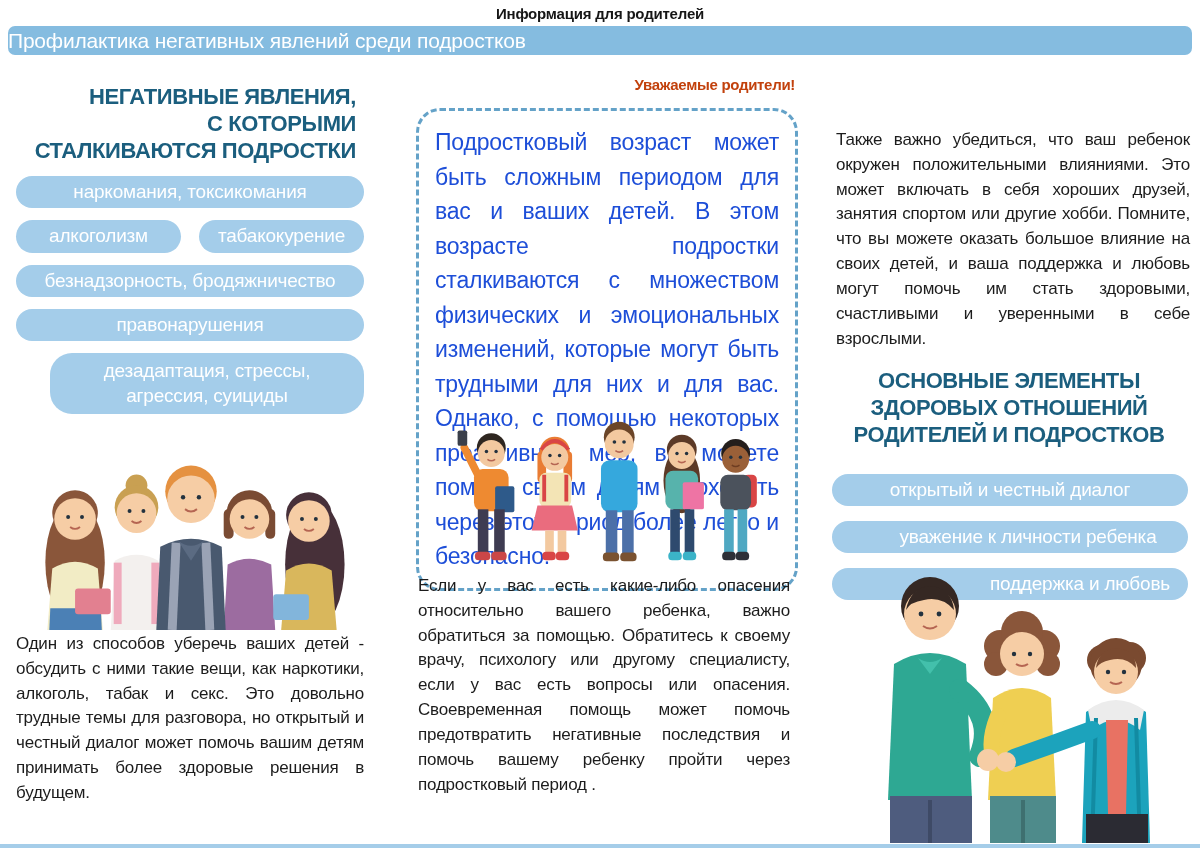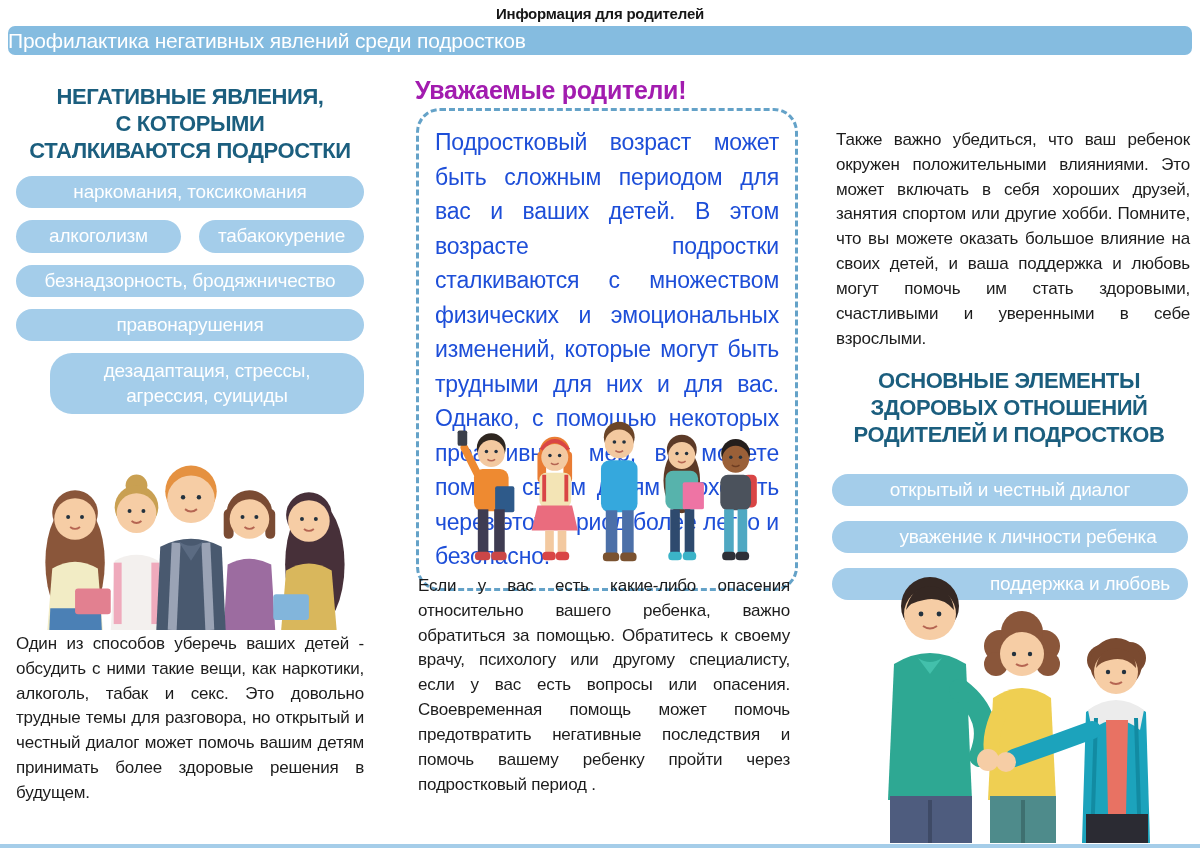--- a/index.html
+++ b/index.html
@@ -14,21 +14,21 @@
   .banner{
     position:absolute;top:26px;left:8px;right:8px;height:29px;border-radius:7px;
     background:#85bce0;display:flex;align-items:center;
   }
   .banner span{color:#ffffff;font-size:21px;letter-spacing:-0.2px;}
   .col-heading{
     position:absolute;text-align:center;font-weight:bold;font-size:22px;line-height:1.22;
     color:#1b5e7e;letter-spacing:-0.4px;
   }
   .mid-heading{
-    position:absolute;text-align:left;font-weight:bold;font-size:25px;color:#a21caf;letter-spacing:-0.3px;
+    position:absolute;text-align:right;font-weight:bold;font-size:15px;color:#c2410c;letter-spacing:-0.3px;
   }
   .pill{
     background:#a4cdea;color:#ffffff;text-align:center;font-size:19px;line-height:1.28;
     border-radius:17px;padding:4px 10px;letter-spacing:-0.2px;
   }
   .left-pills{position:absolute;left:16px;top:176px;width:348px;}
   .left-pills .pill{margin-bottom:12px;}
   .pill-row{display:flex;gap:18px;}
   .pill-row .pill{flex:1;}
   .pill-big{border-radius:22px;padding:6px 10px;margin-left:34px;}
@@ -46,21 +46,21 @@
   .bottom-bar{position:absolute;left:0;right:0;bottom:0;height:4px;background:#a5cde9;}
 </style>
 </head>
 <body>
 
 <div class="top-label">Информация для родителей</div>
 <div class="banner">
   <span>Профилактика негативных явлений среди подростков</span>
 </div>
 
-<div class="col-heading" style="left:16px;top:84px;width:348px;">
+<div class="col-heading" style="left:8px;top:84px;width:348px;text-align:right;">
   <div>НЕГАТИВНЫЕ ЯВЛЕНИЯ,</div>
   <div>С КОТОРЫМИ</div>
   <div>СТАЛКИВАЮТСЯ ПОДРОСТКИ</div>
 </div>
 
 <div class="left-pills">
   <div class="pill">наркомания, токсикомания</div>
   <div class="pill-row">
     <div class="pill">алкоголизм</div>
     <div class="pill">табакокурение</div>

